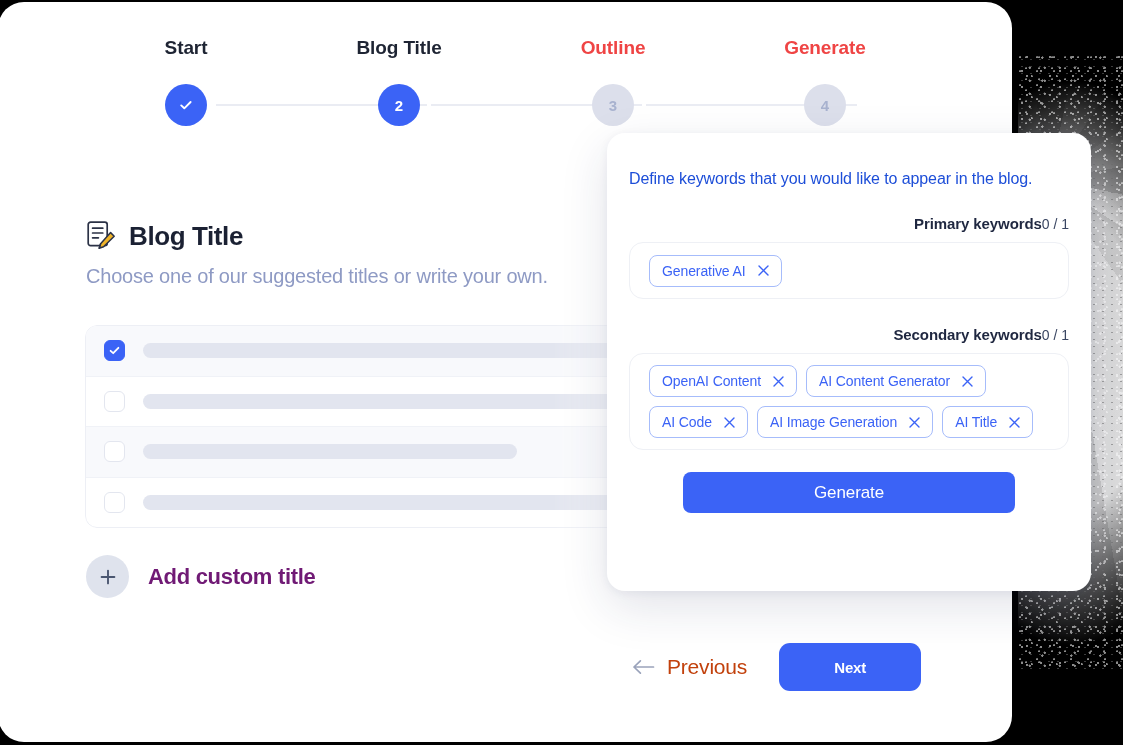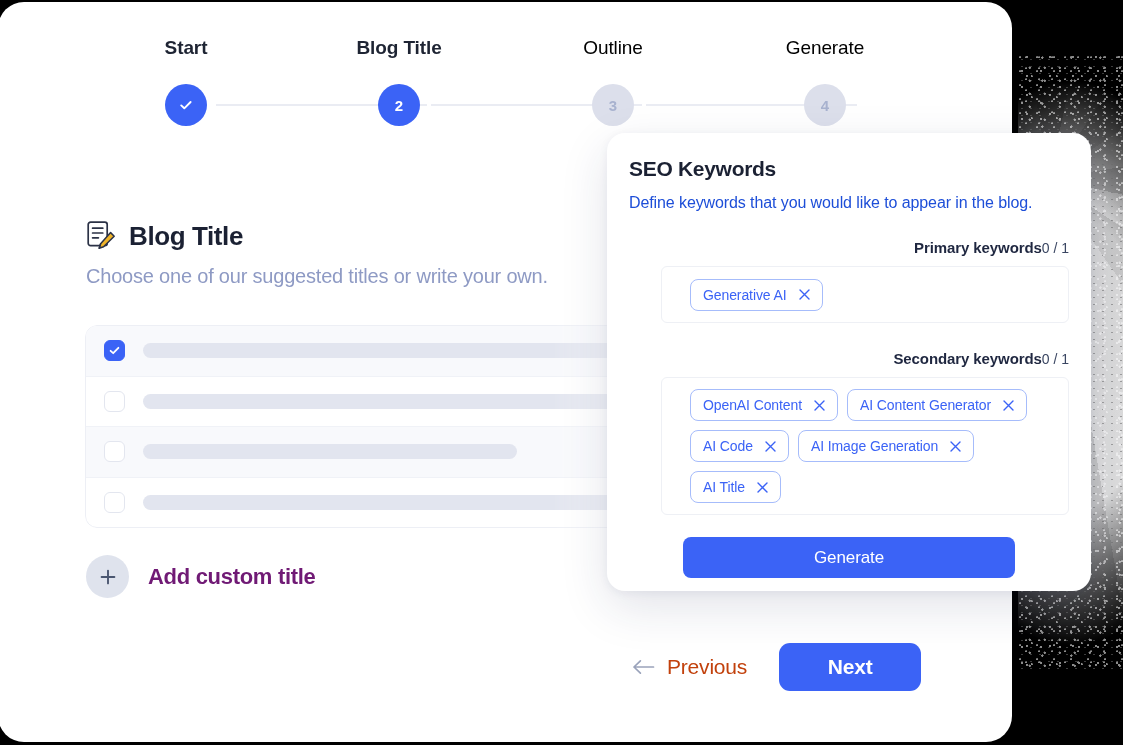--- a/index.html
+++ b/index.html
@@ -90,21 +90,21 @@
     text-align: center;
   }
   .step-label {
     font-size: 19px;
     line-height: 24px;
     letter-spacing: -0.1px;
     white-space: nowrap;
   }
   .step.done .step-label,
   .step.current .step-label { color: #1e2433; font-weight: 600; }
-  .step.todo .step-label { color: #000000; font-weight: 400; }
+  .step.todo .step-label { color: #ef4444; font-weight: 700; }
 
   .step-dot {
     position: absolute;
     top: 48px;
     left: 50%;
     transform: translateX(-50%);
     width: 42px;
     height: 42px;
     border-radius: 50%;
     display: flex;
@@ -251,21 +251,21 @@
   }
   .next-btn {
     width: 142px;
     height: 48px;
     border-radius: 11px;
     background: #3b63f6;
     color: #ffffff;
     border: none;
     cursor: pointer;
     font-family: inherit;
-    font-size: 21px;
+    font-size: 15px;
     font-weight: 600;
     letter-spacing: -0.2px;
   }
 
   
   .seo-panel {
     position: absolute;
     left: 607px;
     top: 133px;
     width: 484px;
@@ -302,26 +302,25 @@
     letter-spacing: -0.1px;
   }
   .kw-count {
     font-size: 14px;
     color: #3a4662;
   }
 
   .kw-box {
     margin-top: 10px;
     border: 1px solid #eef0f5;
-    border-radius: 6px;
-    padding: 11px 28px;
+    border-radius: 14px;
+    padding: 11px 19px;
     display: flex;
     flex-wrap: wrap;
     gap: 9px;
-    margin-left: 32px;
   }
   .kw-box.primary { min-height: 57px; align-items: center; }
   .kw-box.secondary { min-height: 97px; align-content: flex-start; }
 
   .chip {
     display: inline-flex;
     align-items: center;
     gap: 11px;
     border: 1px solid #a6bcfb;
     border-radius: 8px;
@@ -450,21 +449,20 @@
           <path d="M21.5 8H2M2 8L8.4 1.8M2 8L8.4 14.2" stroke="currentColor" stroke-width="1.7" stroke-linecap="round" stroke-linejoin="round"></path>
         </svg>
         <span class="prev-label">Previous</span>
       </button>
       <button class="next-btn">Next</button>
     </div>
 
   </div>
 
   <div class="seo-panel">
-    <div class="seo-title">SEO Keywords</div>
     <div class="seo-sub">Define keywords that you would like to appear in the blog.</div>
 
     <div class="kw-head">
       <span class="kw-label">Primary keywords</span>
       <span class="kw-count">0 / 1</span>
     </div>
 
     <div class="kw-box primary">
       <span class="chip">
         <span class="chip-text">Generative AI</span>

